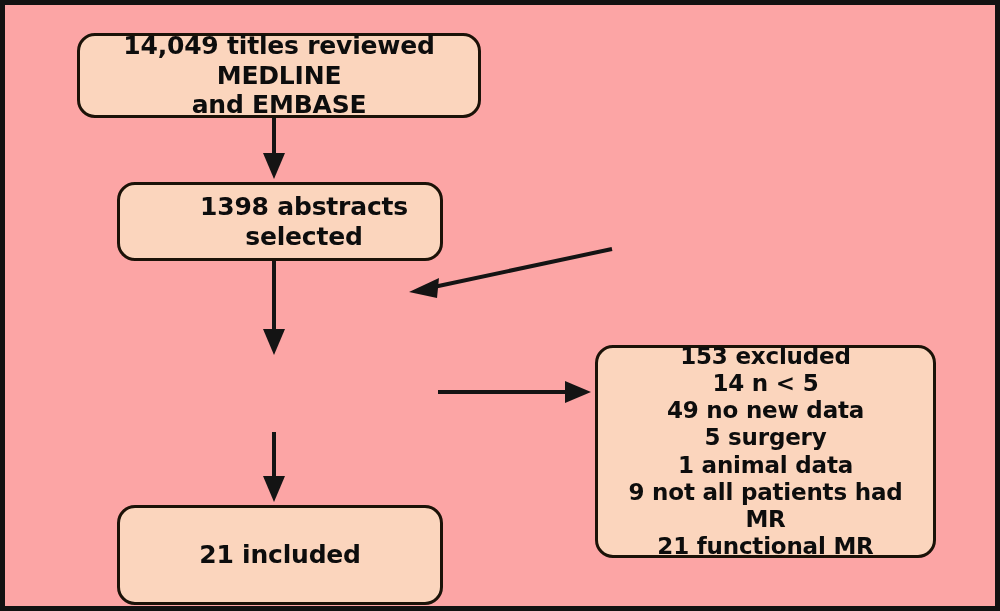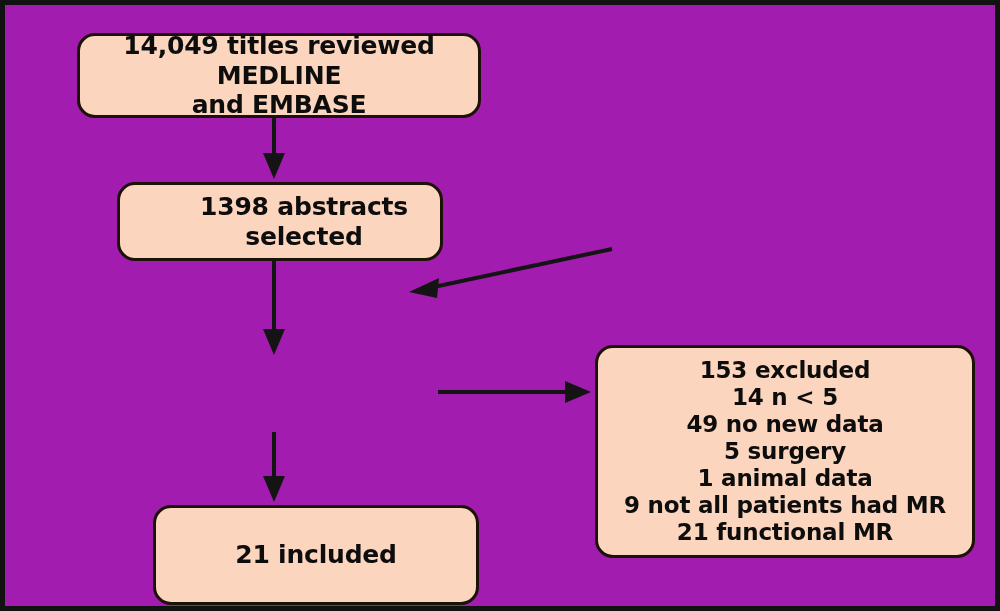--- a/index.html
+++ b/index.html
@@ -4,21 +4,21 @@
 <style>
   html, body {
     margin: 0;
     padding: 0;
     background: #ffffff;
   }
   #canvas {
     position: relative;
     width: 1000px;
     height: 611px;
-    background: #a21caf;
+    background: #fca5a5;
     box-sizing: border-box;
     border: 5px solid #121212;
     overflow: hidden;
     font-family: "DejaVu Sans", sans-serif;
   }
   .node {
     position: absolute;
     box-sizing: border-box;
     background: #fbd5bd;
     border: 3px solid #1b1208;
@@ -38,22 +38,22 @@
     display: block;
     white-space: pre-line;
     padding: 0 10px;
   }
 
   
   #node-titles       { left: 72px;  top: 28px;  width: 404px; height: 85px;  font-size: 25px; }
   #node-abstracts    { left: 112px; top: 177px; width: 326px; height: 79px;  font-size: 25px; padding-left: 48px; }
   #node-references   { left: 612px; top: 213px; width: 295px; height: 73px;  font-size: 23px; }
   #node-fulltext     { left: 112px; top: 353px; width: 326px; height: 79px;  font-size: 25px; }
-  #node-excluded     { left: 590px; top: 340px; width: 380px; height: 213px; font-size: 23px; }
-  #node-included     { left: 112px; top: 500px; width: 326px; height: 100px;  font-size: 25px; margin-left: 36px; }
+  #node-excluded     { left: 590px; top: 340px; width: 341px; height: 213px; font-size: 23px; }
+  #node-included     { left: 112px; top: 500px; width: 326px; height: 100px;  font-size: 25px; }
 
   
   #connectors {
     position: absolute;
     left: 0; top: 0;
     width: 990px;
     height: 601px;
     z-index: 1;
     pointer-events: none;
   }

